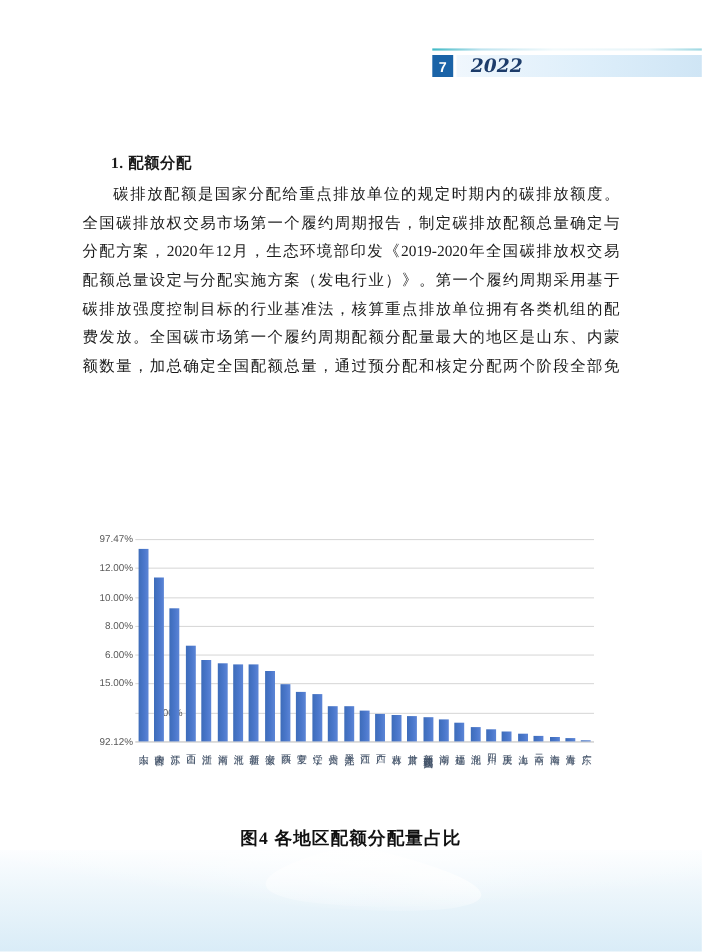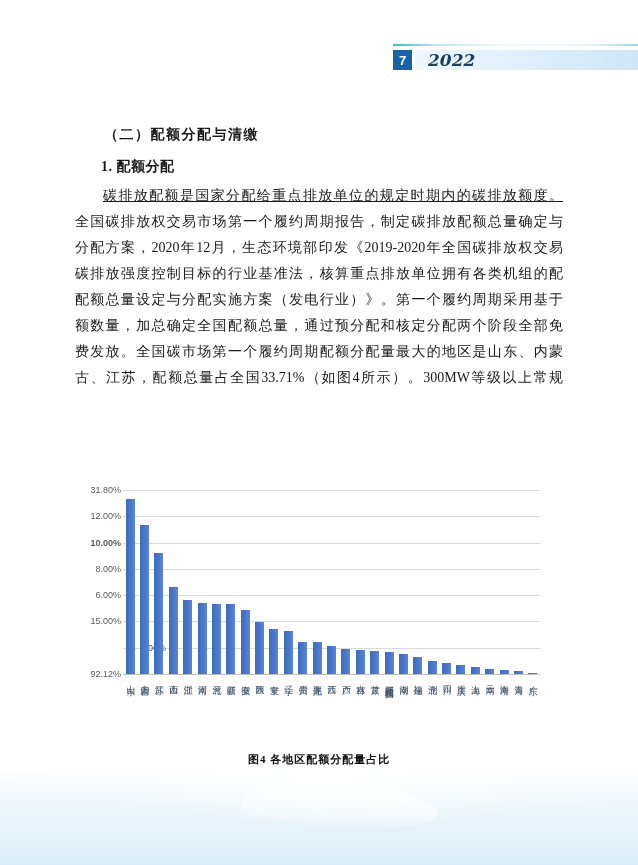--- a/index.html
+++ b/index.html
@@ -34,21 +34,21 @@
   }
   
   .content{position:absolute;left:75px;top:126px;width:488px;color:#1a1a1a;}
   .h2{font-size:14px;font-weight:bold;margin:0 0 0 29px;letter-spacing:1.5px;}
   .h3{font-size:14px;font-weight:bold;margin:14px 0 0 26px;letter-spacing:0.5px;}
   .para{margin-top:7px;}
   .para .pline{
     font-size:14px;height:26px;line-height:26px;white-space:nowrap;
     text-align:justify;text-align-last:justify;letter-spacing:0px;
   }
-  .para .pline.first{text-indent:2em;text-decoration:underline;}
+  .para .pline.first{text-indent:2em;}
   .para .pline.last{text-align-last:left;}
   
   .chart{position:absolute;left:88px;top:483px;width:482px;height:268px;
          font-family:"Liberation Sans",sans-serif;}
   .gridline{position:absolute;height:1px;background:#d9d9d9;}
   .gridline.base{background:#bfbfbf;}
   .ytick{
     position:absolute;width:33px;text-align:right;font-size:9px;color:#595959;
     line-height:10px;
   }
@@ -56,21 +56,21 @@
   .xtick{
     position:absolute;display:flex;justify-content:center;
   }
   .xtick span{
     writing-mode:vertical-rl;text-orientation:upright;
     font-size:9px;color:#44546a;letter-spacing:1px;line-height:11px;
   }
   
   .caption{
     position:absolute;left:0;right:0;top:752px;text-align:center;
-    font-size:11px;font-weight:bold;color:#111111;letter-spacing:1px;
+    font-size:16px;font-weight:bold;color:#111111;letter-spacing:1px;
   }
   
   .wave{
     position:absolute;left:0;right:0;bottom:0;height:92px;overflow:hidden;
     background:linear-gradient(to bottom,#fbfdff 0%,#edf6fb 40%,#d9ecf7 100%);
   }
   .wave .streak1{
     position:absolute;left:-80px;top:-30px;width:520px;height:70px;
     background:linear-gradient(to bottom,rgba(255,255,255,0.95),rgba(255,255,255,0));
     transform:rotate(8deg);border-radius:50%;
@@ -88,51 +88,49 @@
   <div class="header-rule"></div>
   <div class="header-bar">
     <div class="page-num">7</div>
     <div class="header-title-wrap">
       <span class="header-year">2022</span>
     </div>
   </div>
 </div>
 
 <div class="content">
-  <div class="h2">（二）配额分配与清缴</div>
   <div class="h3">1. 配额分配</div>
   <div class="para" id="paragraph">
       <div class="pline first">碳排放配额是国家分配给重点排放单位的规定时期内的碳排放额度。</div>
       <div class="pline">全国碳排放权交易市场第一个履约周期报告，制定碳排放配额总量确定与</div>
       <div class="pline">分配方案，2020年12月，生态环境部印发《2019-2020年全国碳排放权交易</div>
+      <div class="pline">配额总量设定与分配实施方案（发电行业）》。第一个履约周期采用基于</div>
       <div class="pline">碳排放强度控制目标的行业基准法，核算重点排放单位拥有各类机组的配</div>
-      <div class="pline">配额总量设定与分配实施方案（发电行业）》。第一个履约周期采用基于</div>
+      <div class="pline">费发放。全国碳市场第一个履约周期配额分配量最大的地区是山东、内蒙</div>
       <div class="pline">额数量，加总确定全国配额总量，通过预分配和核定分配两个阶段全部免</div>
-      <div class="pline">费发放。全国碳市场第一个履约周期配额分配量最大的地区是山东、内蒙</div>
-      <div class="pline">古、江苏，配额总量占全国33.71%（如图4所示）。300MW等级以上常规</div>
     </div>
 </div>
 
 <div class="chart" id="chart">
     <div class="gridline base" style="left: 35px; width: 417px; top: 191px;"></div>
     <div class="ytick" style="left: 0px; top: 186px;">92.12%</div>
     <div class="gridline" style="left: 35px; width: 417px; top: 164.714px;"></div>
     <div class="ytick" style="left: 0px; top: 159.714px; margin-left: 45px;">2.00%</div>
     <div class="gridline" style="left: 35px; width: 417px; top: 138.429px;"></div>
     <div class="ytick" style="left: 0px; top: 133.429px;">15.00%</div>
     <div class="gridline" style="left: 35px; width: 417px; top: 112.143px;"></div>
     <div class="ytick" style="left: 0px; top: 107.143px;">6.00%</div>
     <div class="gridline" style="left: 35px; width: 417px; top: 85.8571px;"></div>
     <div class="ytick" style="left: 0px; top: 80.8571px;">8.00%</div>
     <div class="gridline" style="left: 35px; width: 417px; top: 59.5714px;"></div>
-    <div class="ytick" style="left: 0px; top: 54.5714px; font-weight: bold;">10.00%</div>
+    <div class="ytick" style="left: 0px; top: 54.5714px;">10.00%</div>
     <div class="gridline" style="left: 35px; width: 417px; top: 33.2857px;"></div>
     <div class="ytick" style="left: 0px; top: 28.2857px;">12.00%</div>
     <div class="gridline" style="left: 35px; width: 417px; top: 7px;"></div>
-    <div class="ytick" style="left: 0px; top: 2px;">31.80%</div>
+    <div class="ytick" style="left: 0px; top: 2px;">97.47%</div>
     <div class="bar" style="left: 37.6897px; width: 9px; top: 16.2px; height: 174.8px;"></div>
     <div class="xtick" style="left: 35px; width: 14.3793px; top: 195px;">
       <span>山东</span>
     </div>
     <div class="bar" style="left: 52.069px; width: 9px; top: 42.4857px; height: 148.514px;"></div>
     <div class="xtick" style="left: 49.3793px; width: 14.3793px; top: 195px;">
       <span>内蒙古</span>
     </div>
     <div class="bar" style="left: 66.4483px; width: 9px; top: 70.0857px; height: 120.914px;"></div>
     <div class="xtick" style="left: 63.7586px; width: 14.3793px; top: 195px;">

